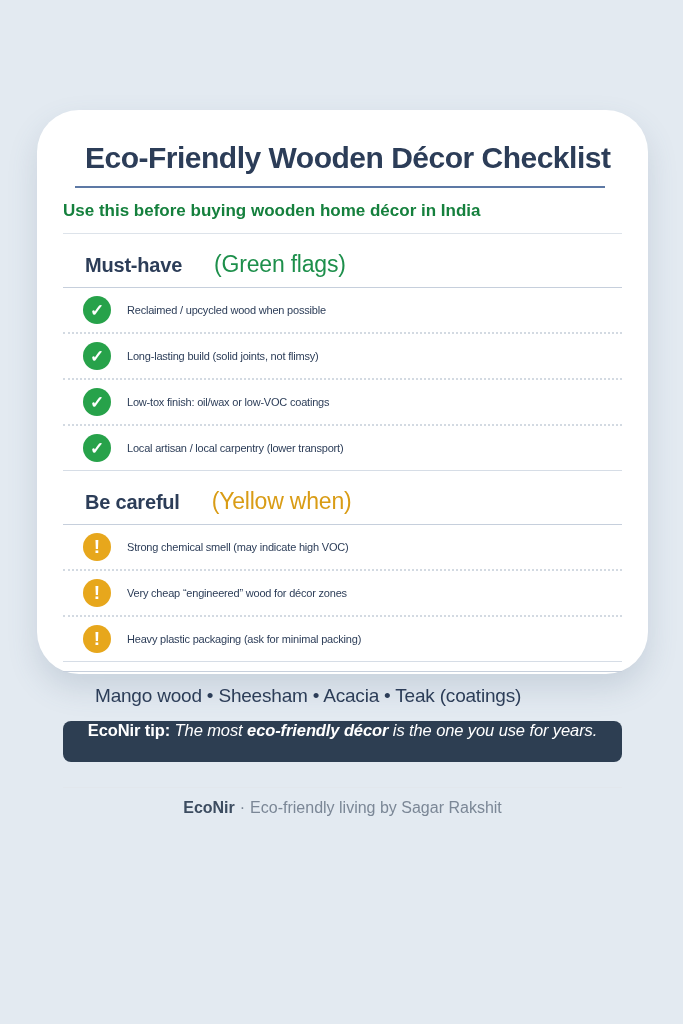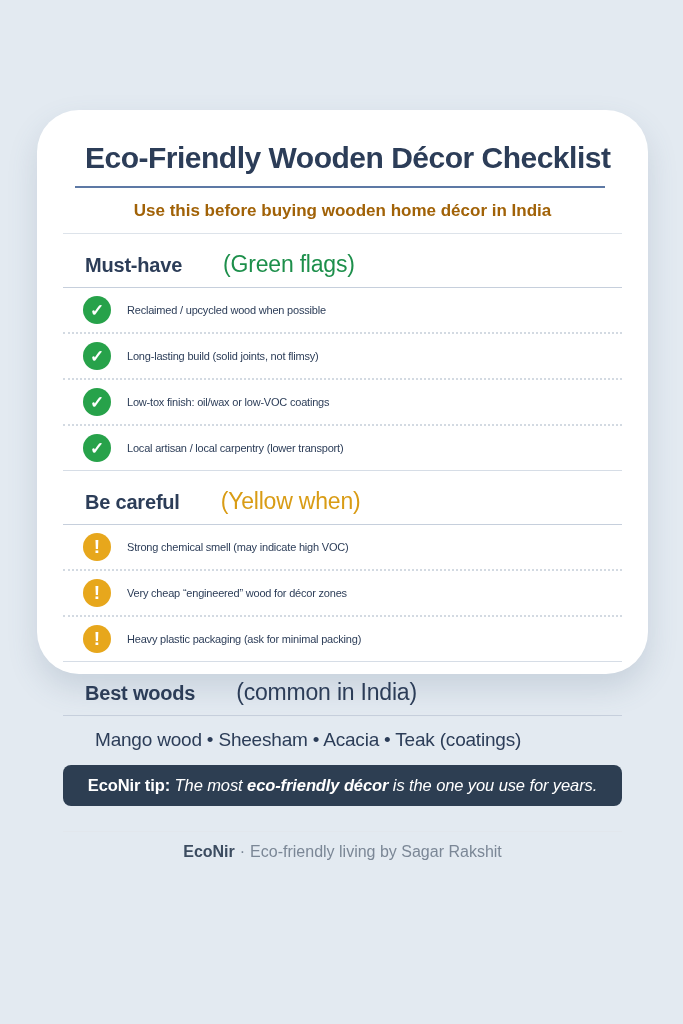--- a/index.html
+++ b/index.html
@@ -28,31 +28,29 @@
     color: #2c3d58;
     line-height: 1.2;
   }
   .title-rule {
     margin: 10px 17px 0 12px;
     height: 2px;
     background: #5d79a5;
   }
   .subtitle {
     margin: 13px 0 12px 0;
-    text-align: center;
     font-size: 17px;
     font-weight: 600;
-    color: #a16207;
+    color: #15803d;
   }
   .header-rule { border-top: 1px solid #dde3ea; }
   
   .section-heading {
     display: flex;
     align-items: baseline;
-    gap: 9px;
     margin: 17px 0 0 22px;
   }
   .section-heading .main {
     font-size: 20px;
     font-weight: bold;
     color: #2c3d58;
     letter-spacing: -0.2px;
   }
   .section-heading .flag {
     font-size: 23px;
@@ -100,21 +98,20 @@
     letter-spacing: -0.2px;
   }
   
   .tip-bar {
     margin-top: 9px;
     height: 41px;
     border-radius: 8px;
     background: #2d3e52;
     color: #ffffff;
     display: flex;
-    align-items: center;
     justify-content: center;
     font-size: 16.5px;
     letter-spacing: -0.1px;
   }
   .tip-bar .tip-label { font-weight: bold; font-style: normal; }
   .tip-bar .tip-lead, .tip-bar .tip-trail { font-style: italic; white-space: pre; }
   .tip-bar .tip-emph { font-style: italic; font-weight: bold; white-space: pre; }
   
   .footer-rule { margin-top: 25px; border-top: 1px solid #e2e7ed; }
   .footer {
@@ -179,24 +176,20 @@
     <span class="badge badge-warn">!</span>
     <span class="item-text">Very cheap “engineered” wood for décor zones</span>
   </div>
   <div class="dotted-rule"></div>
   <div class="item-row">
     <span class="badge badge-warn">!</span>
     <span class="item-text">Heavy plastic packaging (ask for minimal packing)</span>
   </div>
   <div class="solid-rule"></div>
 
-  <div class="section-heading">
-    <span class="main">Best woods</span>
-    <span class="flag flag-navy">(common in India)</span>
-  </div>
   <div class="heading-rule"></div>
   <div class="woods-line">Mango wood • Sheesham • Acacia • Teak (coatings)</div>
 
   <div class="tip-bar">
     <span class="tip-label">EcoNir tip:</span>
       <span class="tip-lead"> The most </span>
       <span class="tip-emph">eco-friendly décor</span>
       <span class="tip-trail"> is the one you use for years.</span>
   </div>
 

